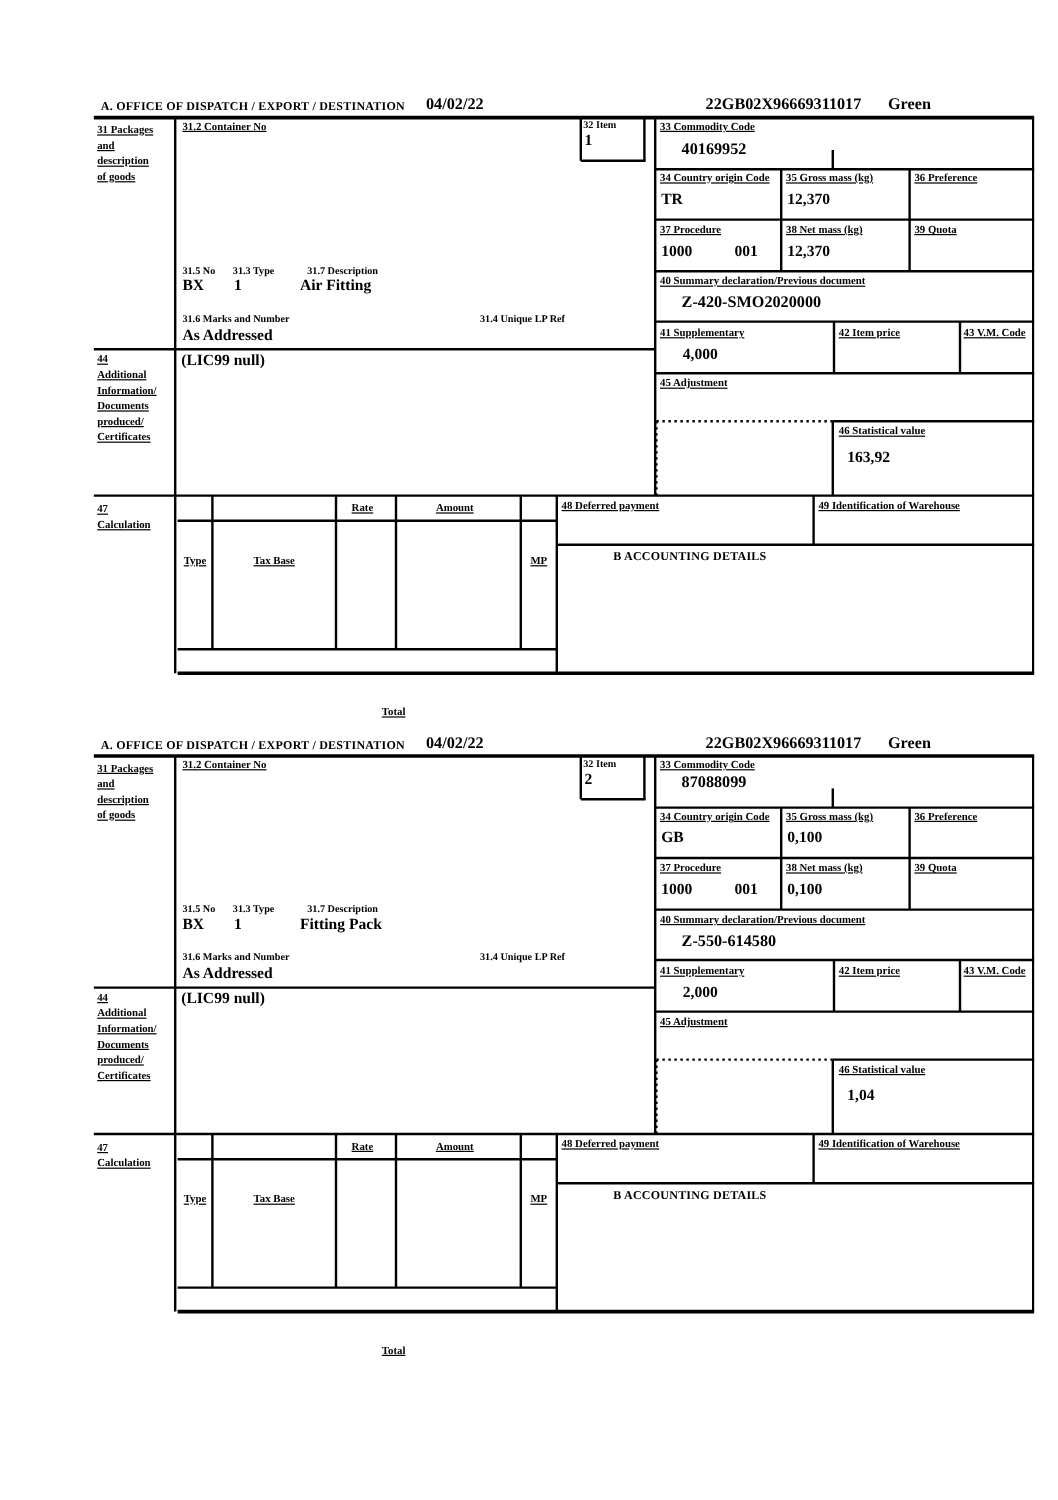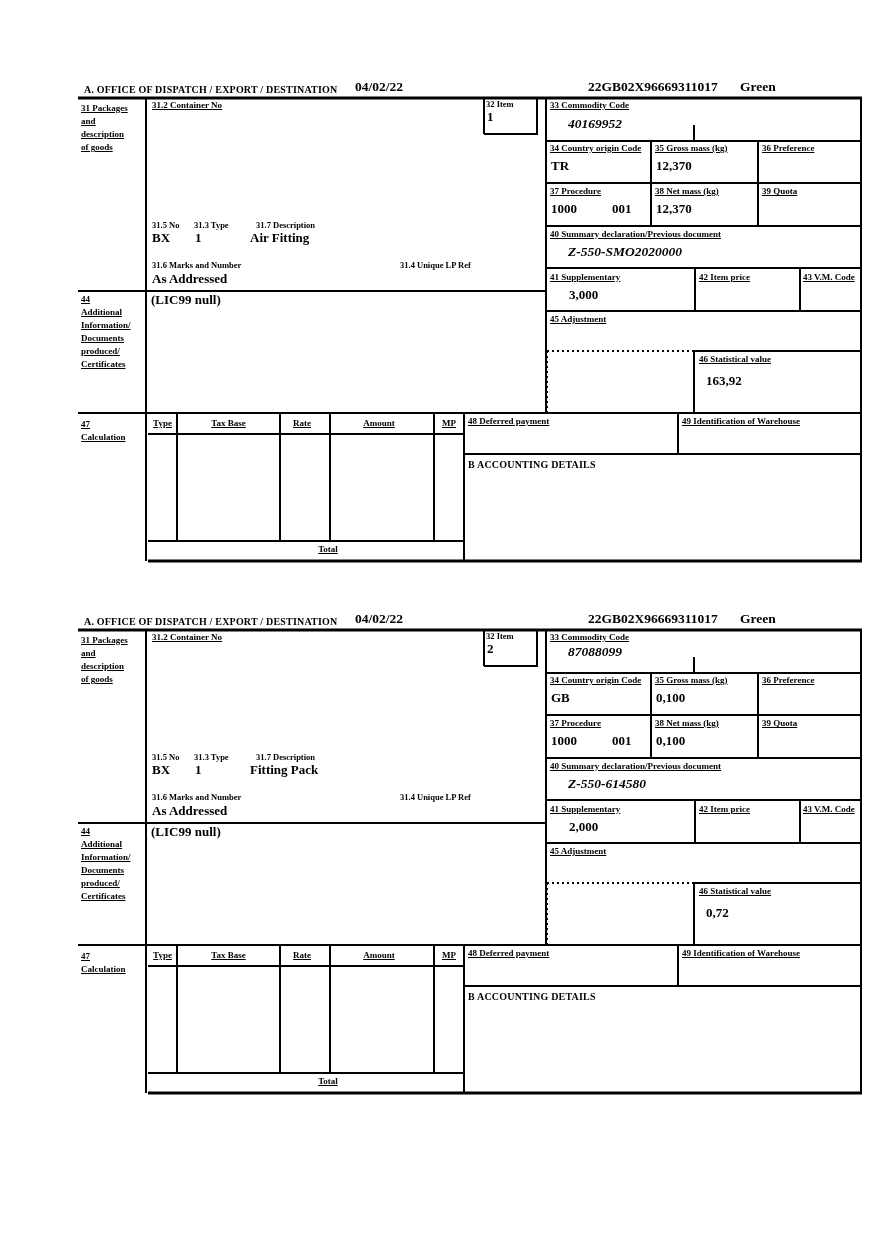--- a/index.html
+++ b/index.html
@@ -18,26 +18,26 @@
     width:784px;
     height:482px;
     font-weight:bold;
   }
   .section svg.grid{position:absolute;left:0;top:0;}
   .t{position:absolute;white-space:nowrap;line-height:1.1;}
   .ml{white-space:pre-line;line-height:1.45;}
   .lbl{font-size:9px;text-decoration:underline;}
   .sml{font-size:8.5px;}
   .val{font-size:13px;}
-  .bigval{font-size:13.5px;font-style:italic;}
+  .bigval{font-size:13.5px;}
   .hdr-title{font-size:10px;letter-spacing:.2px;}
   .hdr-date{font-size:13.5px;}
   .hdr-doc{font-size:13.5px;}
-  .acct{font-size:10px;letter-spacing:.2px;}
-  .ctr{text-align:center;}
+  .acct{font-size:10px;letter-spacing:.2px;margin-left:43px;}
+  .ctr{text-align:center;margin-top:44px;}
   .rgt{text-align:center;}
 </style>
 </head>
 <body>
 
 <div id="page">
   <div class="section" style="top: 82px;">
 
     <svg class="grid" width="784" height="482" viewBox="0 0 784 482">
 
@@ -122,24 +122,24 @@
     <div class="t lbl" style="left:684px;top:62px;">36 Preference</div>
 
     <div class="t lbl" style="left:472px;top:105px;">37 Procedure</div>
     <div class="t val" style="left:473px;top:120px;">1000</div>
     <div class="t val" style="left:534px;top:120px;">001</div>
     <div class="t lbl" style="left:577px;top:105px;">38 Net mass (kg)</div>
     <div class="t val" style="left:578px;top:120px;">12,370</div>
     <div class="t lbl" style="left:684px;top:105px;">39 Quota</div>
 
     <div class="t lbl" style="left:472px;top:148px;">40 Summary declaration/Previous document</div>
-    <div class="t bigval" style="left:490px;top:163px;">Z-550-SMO2020000</div>
+    <div class="t bigval" style="left:490px;top:163px;">Z-420-SMO2020000</div>
 
     <div class="t lbl" style="left:472px;top:191px;">41 Supplementary</div>
-    <div class="t val" style="left:491px;top:206px;">3,000</div>
+    <div class="t val" style="left:491px;top:206px;">4,000</div>
     <div class="t lbl" style="left:621px;top:191px;">42 Item price</div>
     <div class="t lbl" style="left:725px;top:191px;">43 V.M. Code</div>
 
     <div class="t lbl" style="left:472px;top:233px;">45 Adjustment</div>
 
     <div class="t lbl" style="left:621px;top:273px;">46 Statistical value</div>
     <div class="t val" style="left:628px;top:292px;">163,92</div>
 
     <div class="t lbl ctr" style="left:70px;width:29px;top:337px;">Type</div>
     <div class="t lbl ctr" style="left:99px;width:103px;top:337px;">Tax Base</div>
@@ -249,21 +249,21 @@
     <div class="t bigval" style="left:490px;top:163px;">Z-550-614580</div>
 
     <div class="t lbl" style="left:472px;top:191px;">41 Supplementary</div>
     <div class="t val" style="left:491px;top:206px;">2,000</div>
     <div class="t lbl" style="left:621px;top:191px;">42 Item price</div>
     <div class="t lbl" style="left:725px;top:191px;">43 V.M. Code</div>
 
     <div class="t lbl" style="left:472px;top:233px;">45 Adjustment</div>
 
     <div class="t lbl" style="left:621px;top:273px;">46 Statistical value</div>
-    <div class="t val" style="left:628px;top:292px;">0,72</div>
+    <div class="t val" style="left:628px;top:292px;">1,04</div>
 
     <div class="t lbl ctr" style="left:70px;width:29px;top:337px;">Type</div>
     <div class="t lbl ctr" style="left:99px;width:103px;top:337px;">Tax Base</div>
     <div class="t lbl rgt" style="left:202px;width:44px;top:337px;">Rate</div>
     <div class="t lbl rgt" style="left:252px;width:98px;top:337px;">Amount</div>
     <div class="t lbl ctr" style="left:356px;width:30px;top:337px;">MP</div>
 
     <div class="t lbl" style="left:390px;top:335px;">48 Deferred payment</div>
     <div class="t lbl" style="left:604px;top:335px;">49 Identification of Warehouse</div>
     <div class="t acct" style="left:390px;top:377px;">B ACCOUNTING DETAILS</div>

